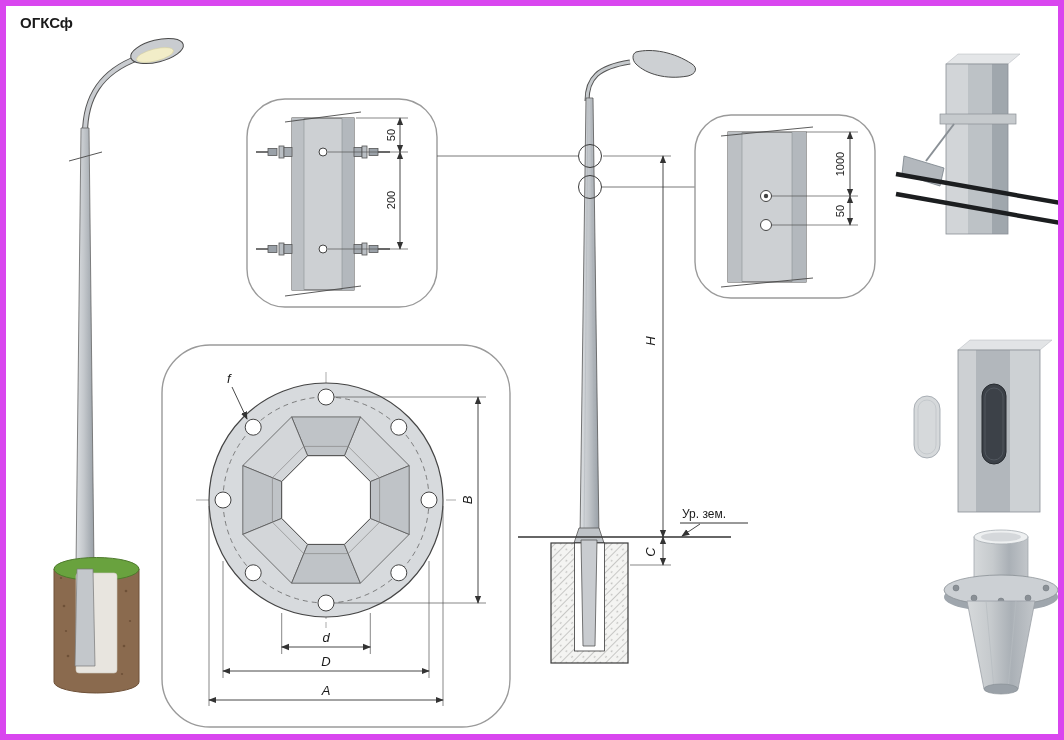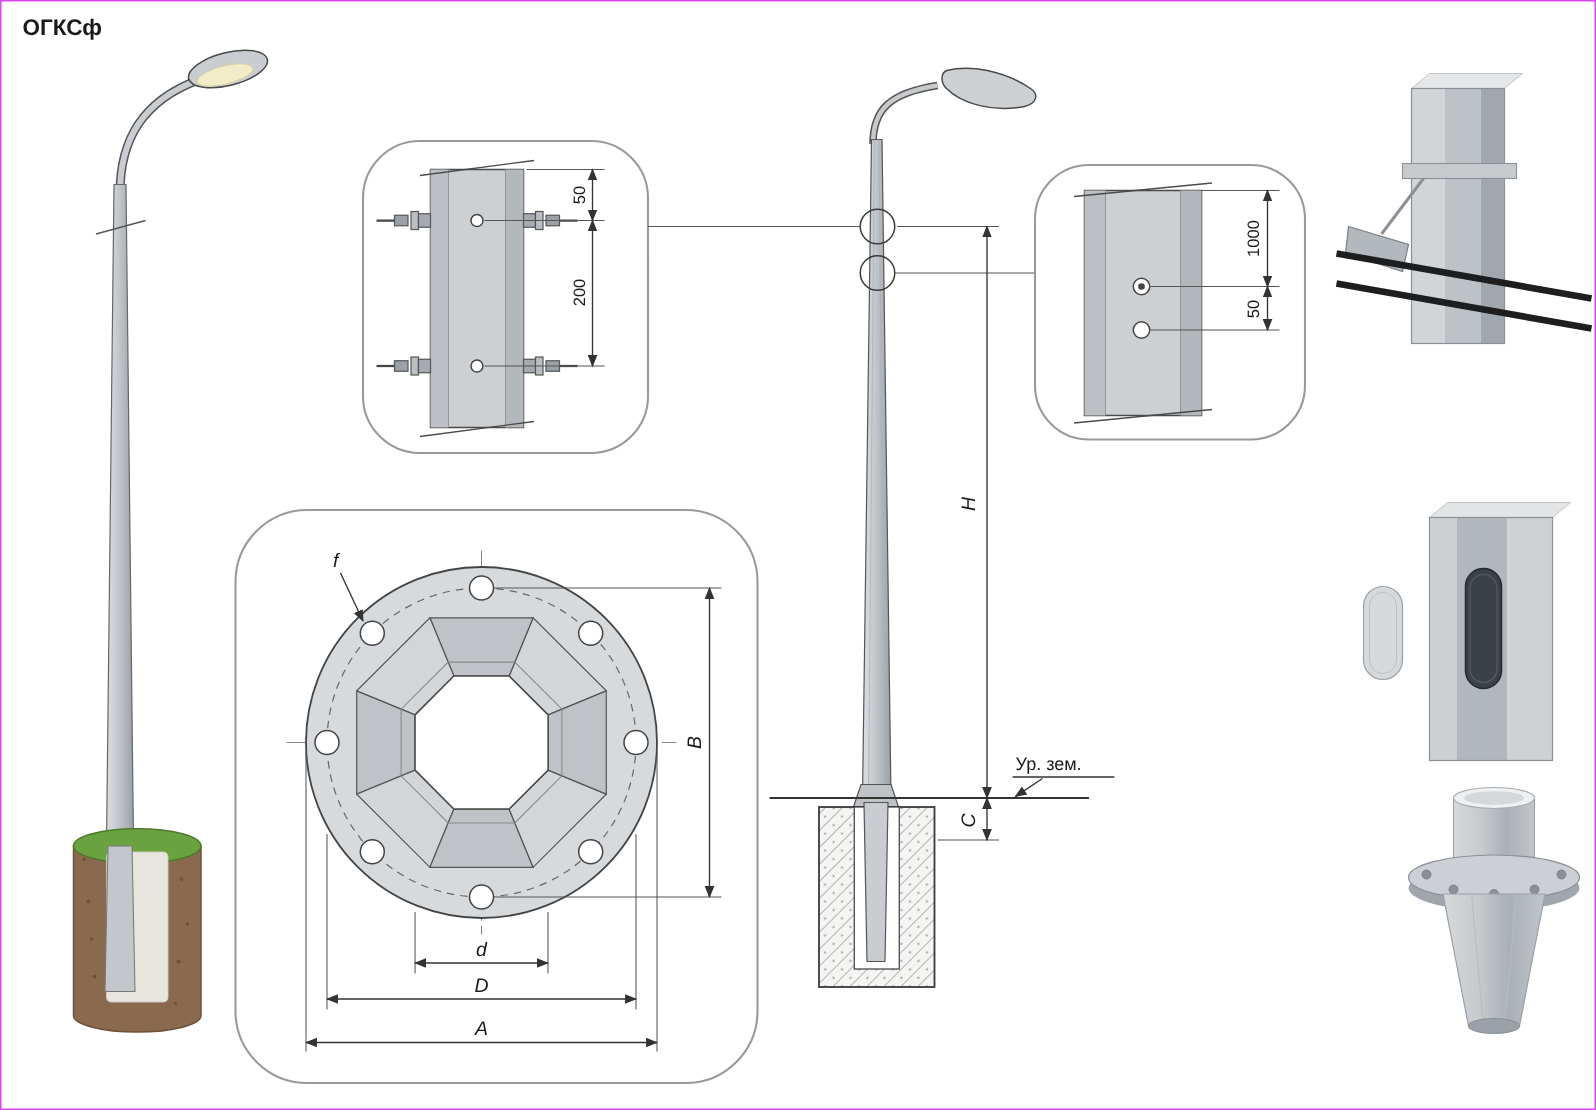--- a/index.html
+++ b/index.html
@@ -1,17 +1,17 @@
 <!DOCTYPE html>
 <html><head>
 <meta charset="utf-8">
 <style>
   html,body{margin:0;padding:0;background:#e8e8e8;}
   .canvas{position:relative;width:1064px;height:740px;background:#ffffff;
-          border:1px solid #d946ef;box-sizing:border-box;overflow:hidden;
+          border:6px solid #d946ef;box-sizing:border-box;overflow:hidden;
           font-family:"Liberation Sans",sans-serif;}
   svg{position:absolute;left:0;top:0;}
   text{font-family:"Liberation Sans",sans-serif;fill:#1a1a1a;}
   .title-text{font-size:15px;font-weight:700;}
   .dim-num{font-size:11px;}
   .dim-letter{font-size:13px;font-style:italic;}
   .ground-text{font-size:12px;}
 </style>
 </head>
 <body>

